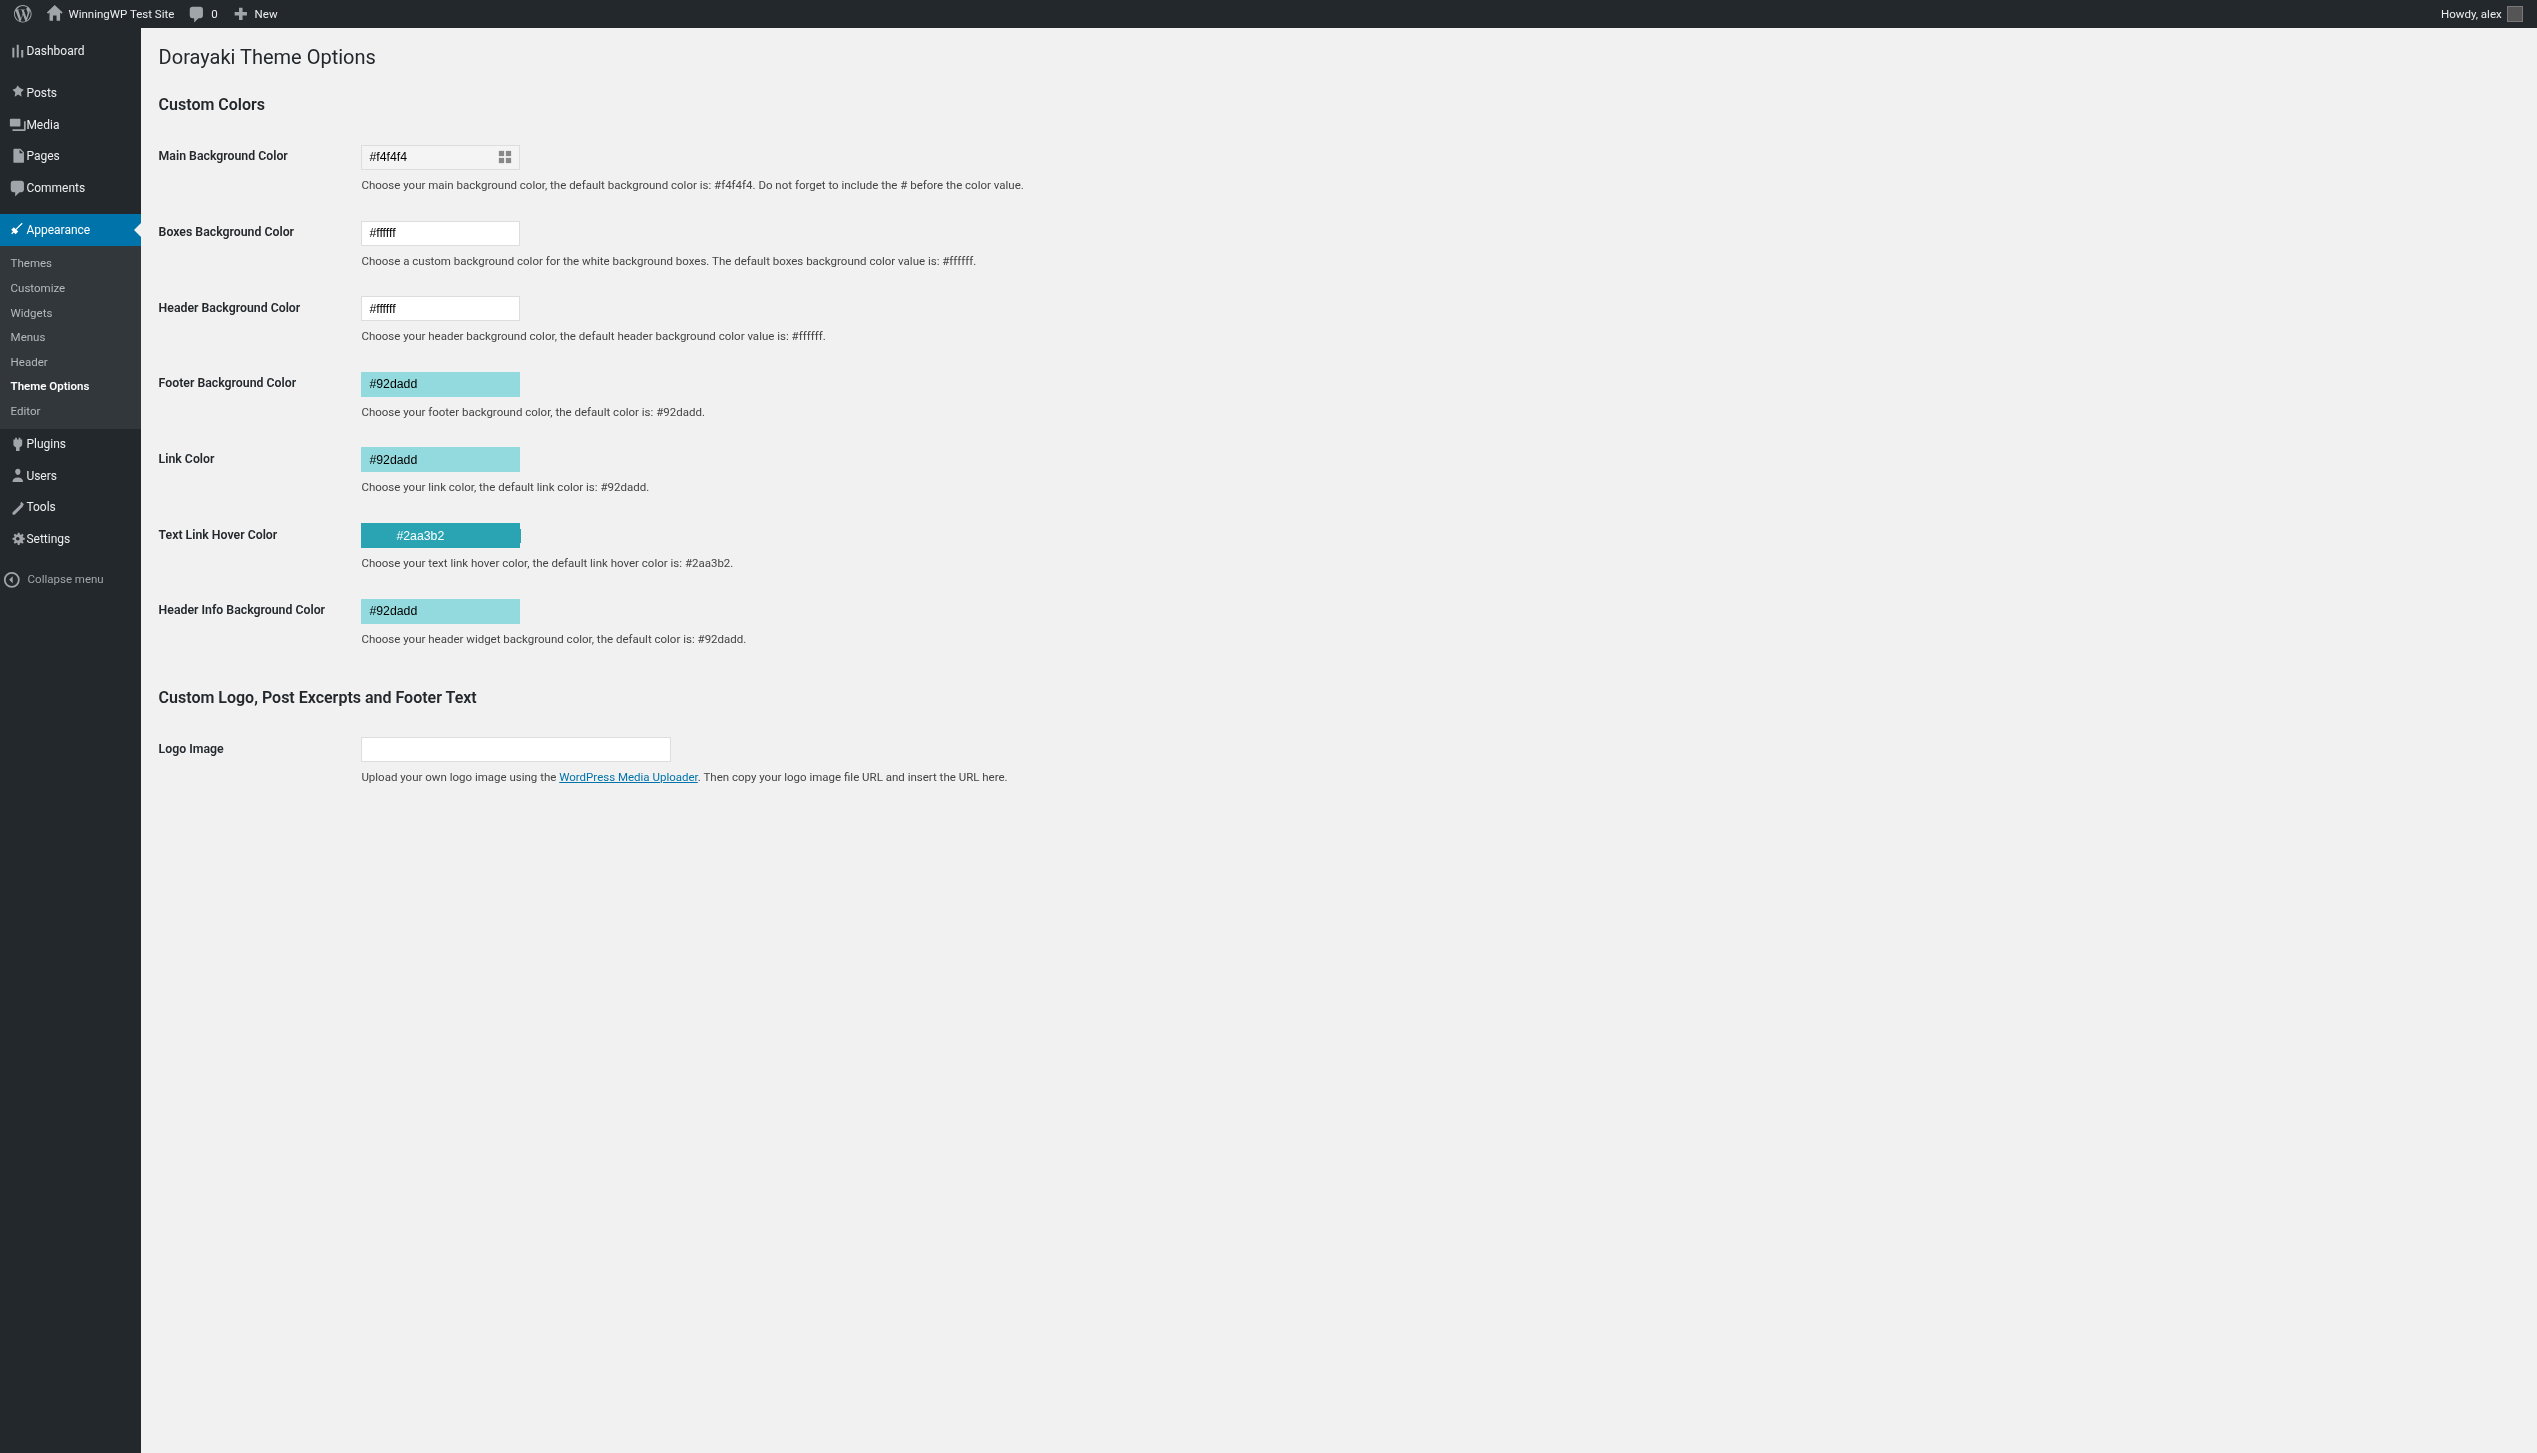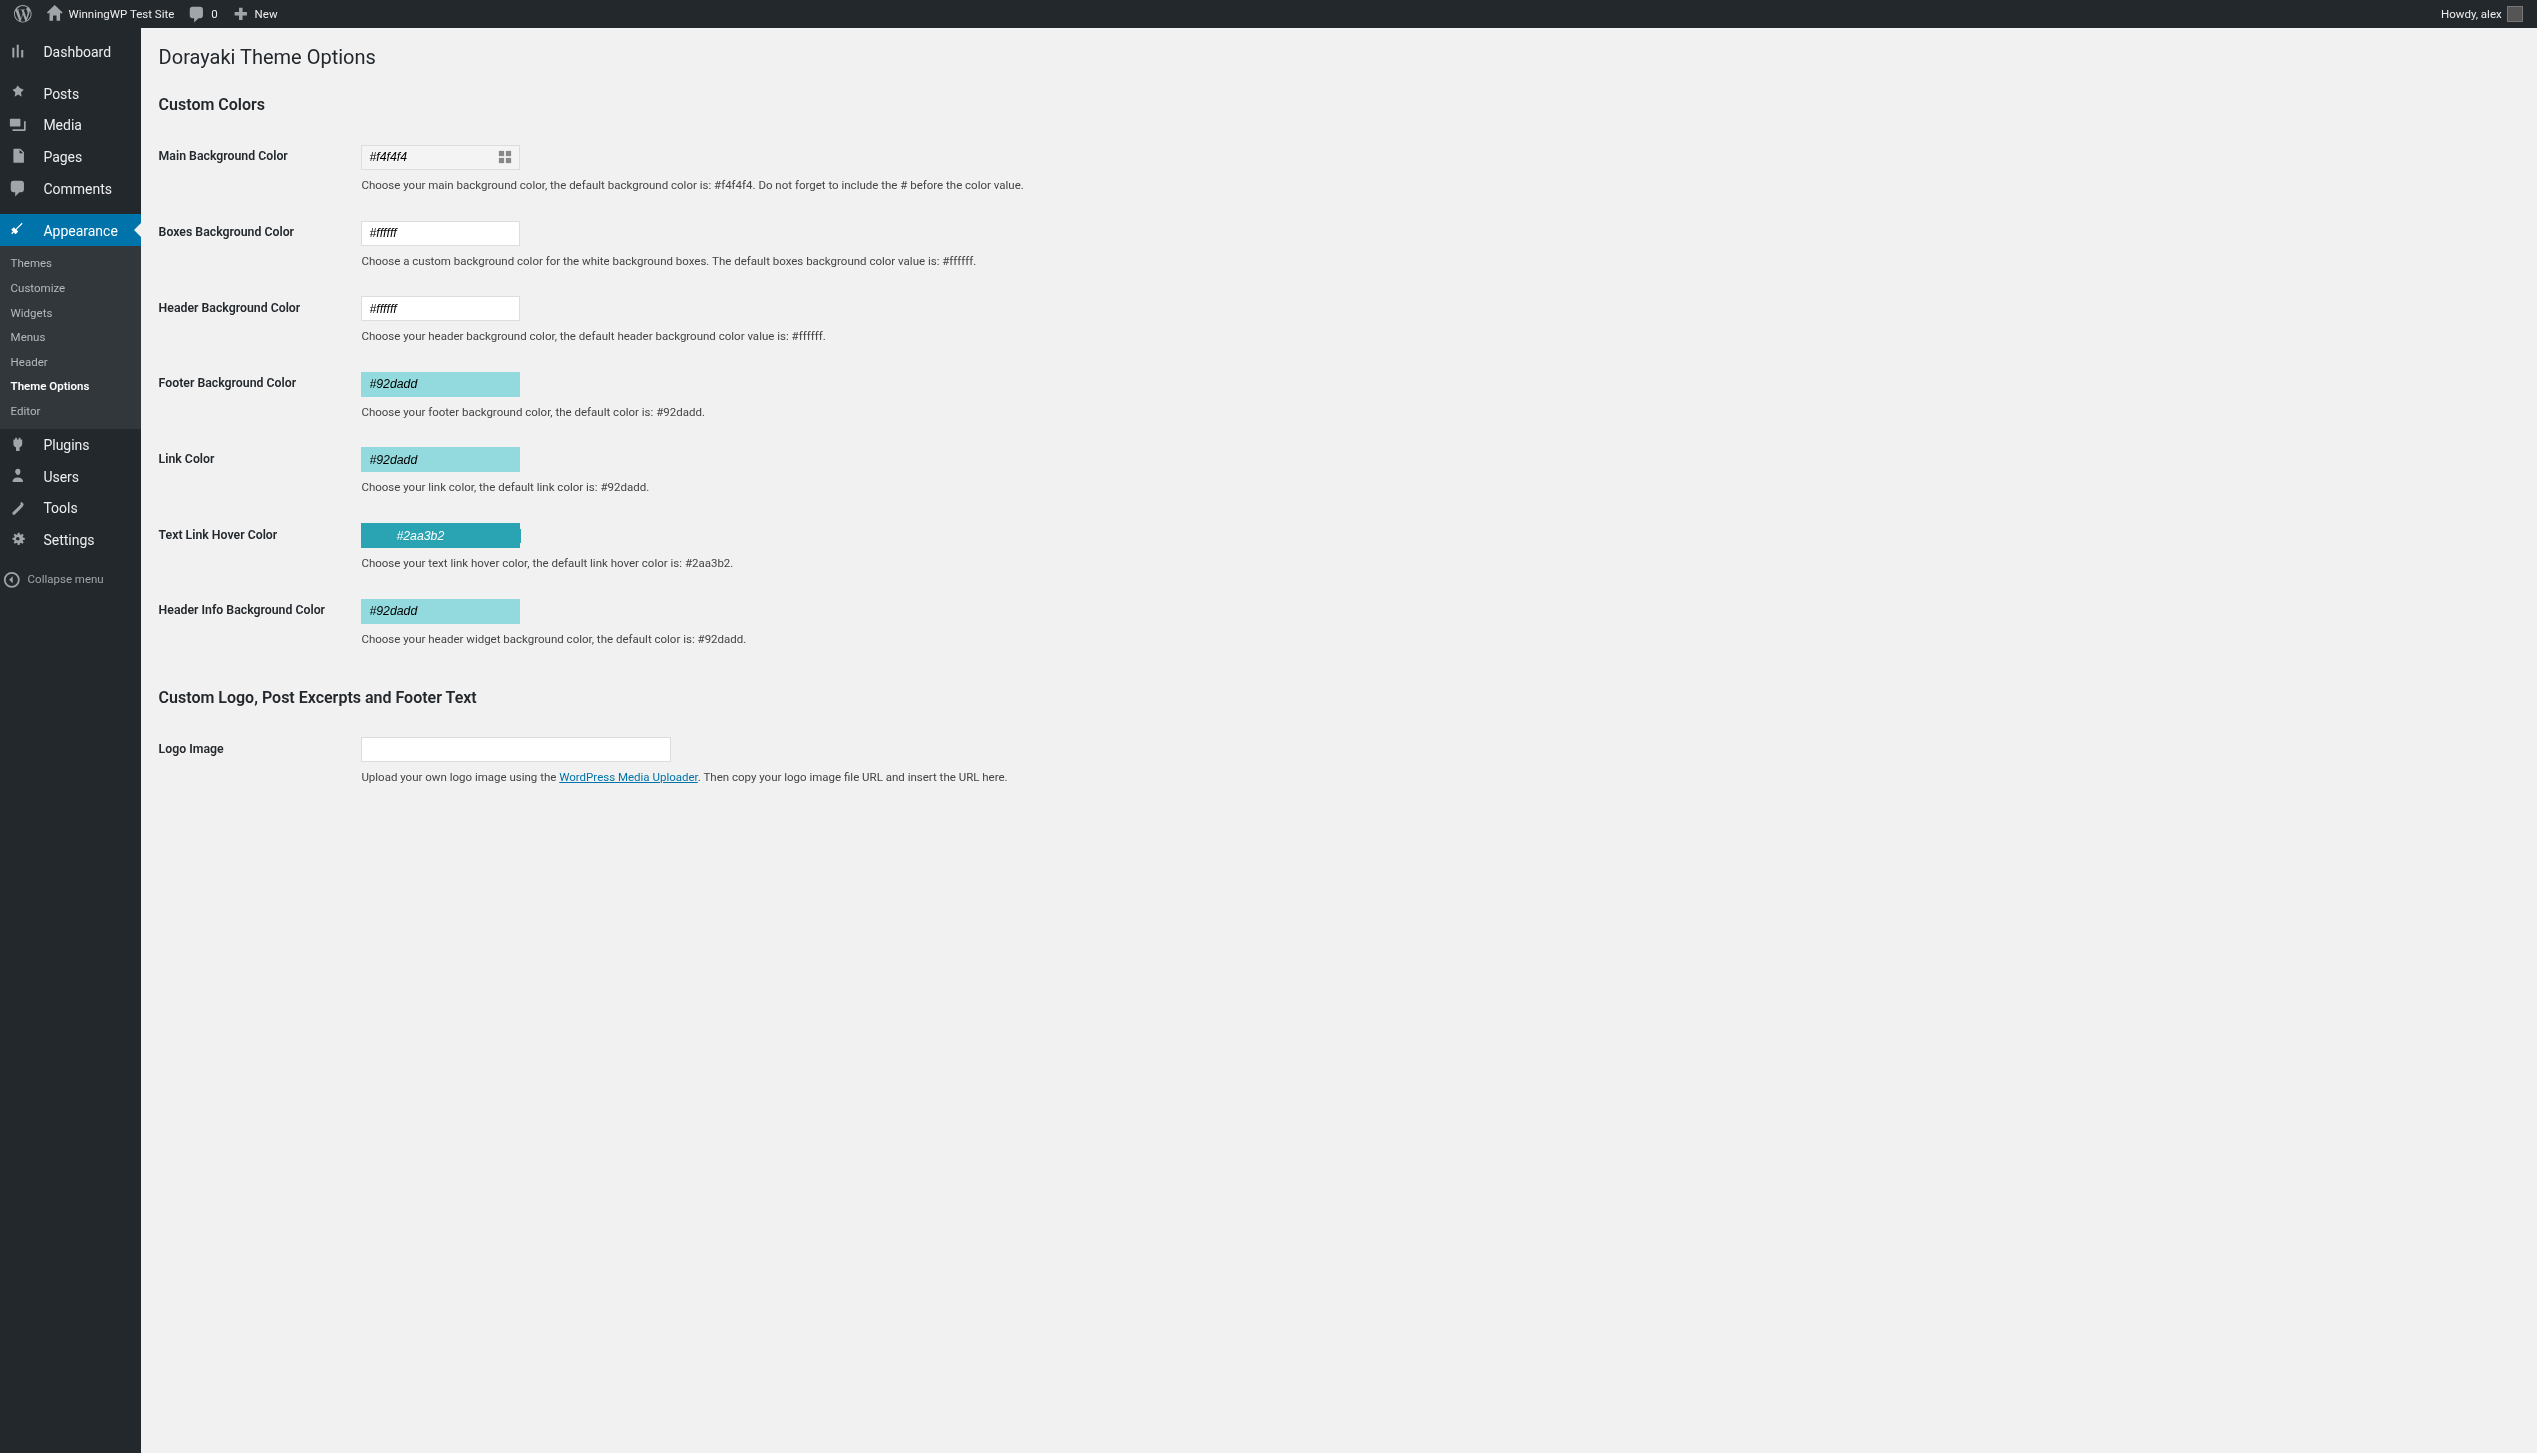--- a/index.html
+++ b/index.html
@@ -8,21 +8,21 @@
     
     .admin-bar { background: #23282d; color: #eee; height: 28px; display: flex; justify-content: space-between; align-items: center; padding: 0 7px; font-size: 11.5px; }
     .admin-bar-left, .admin-bar-right { display: flex; gap: 0; }
     .admin-bar-item { display: flex; align-items: center; gap: 5.3px; padding: 0 7px; height: 28px; color: #eee; cursor: pointer; }
     .admin-bar svg { fill: #a0a5aa; width: 17.6px; height: 17.6px; }
     .avatar-box { width: 16px; height: 16px; background: #555; display: inline-block; border: 0.9px solid #777; }
     
     
     .layout { display: flex; min-height: calc(100vh - 28px); }
     .sidebar { background: #23282d; width: 141px; flex-shrink: 0; padding-top: 7px; }
-    .menu-item { display: flex; align-items: flex-end; gap: 17px; padding: 7px 8.8px; color: #eee; cursor: pointer; font-size: 14px; }
+    .menu-item { display: flex; align-items: center; gap: 0; padding: 7px 8.8px; color: #eee; cursor: pointer; font-size: 12px; }
     .menu-item.current { background: #0073aa; color: #fff; position: relative; }
     .menu-item.current::after { content: ""; position: absolute; right: 0; top: 50%; transform: translateY(-50%); border: 7px solid transparent; border-right-color: #f1f1f1; }
     .menu-item svg { fill: #a0a5aa; width: 17.6px; height: 17.6px; flex-shrink: 0; }
     .menu-item.current svg { fill: #fff; }
     .submenu { background: #32373c; padding: 5.3px 0; }
     .submenu-item { padding: 5.3px 10.6px; color: #b4b9be; cursor: pointer; font-size: 11.5px; }
     .submenu-item.current { color: #fff; font-weight: 600; }
     .collapse-item { display: flex; align-items: center; gap: 7px; padding: 7px 3px; color: #a0a5aa; cursor: pointer; font-size: 11.5px; margin-top: 8.8px; }
     .collapse-item svg { fill: #a0a5aa; width: 17.6px; height: 17.6px; }
     
@@ -30,21 +30,21 @@
     .content { flex: 1; padding: 8.8px 17.6px 35px; background: #f1f1f1; }
     .page-title { font-size: 20px; font-weight: 400; color: #23282d; padding: 8px 0 17.6px; }
     .section-title { font-size: 16px; font-weight: 600; color: #23282d; margin: 26.4px 0 17.6px; }
     .section-title.first { margin-top: 8.8px; }
     
     .form-table { width: 100%; border-collapse: collapse; }
     .form-table th { text-align: left; vertical-align: top; padding: 17.6px 8.8px 17.6px 0; width: 194px; font-weight: 600; color: #23282d; font-size: 12.3px; }
     .form-table td { padding: 13.2px 8.8px; vertical-align: top; }
     
     .color-input-wrap { display: flex; align-items: center; border: 0.9px solid #ddd; background: #fff; width: 159px; height: 25px; }
-    .color-input { border: none; outline: none; padding: 0 7px; width: 132px; font-size: 12.3px; font-style: italic; background: transparent; }
+    .color-input { border: none; outline: none; padding: 0 7px; width: 132px; font-size: 12.3px; background: transparent; }
     .color-input.teal { background: #92dadd; }
     .color-input.darkteal { background: #2aa3b2; color: #fff; margin-left: 27px; }
     .color-btn { width: 21px; height: 21px; display: flex; align-items: center; justify-content: center; color: #888; cursor: pointer; }
     .color-btn svg { width: 14px; height: 14px; fill: #888; }
     
     .text-input { border: 0.9px solid #ddd; background: #fff; padding: 3.5px 7px; width: 310px; height: 25px; font-size: 12.3px; }
     
     .description { color: #444; font-size: 11.5px; margin-top: 7px; line-height: 1.5; }
     .description a { color: #0073aa; text-decoration: underline; cursor: pointer; }
   </style>

